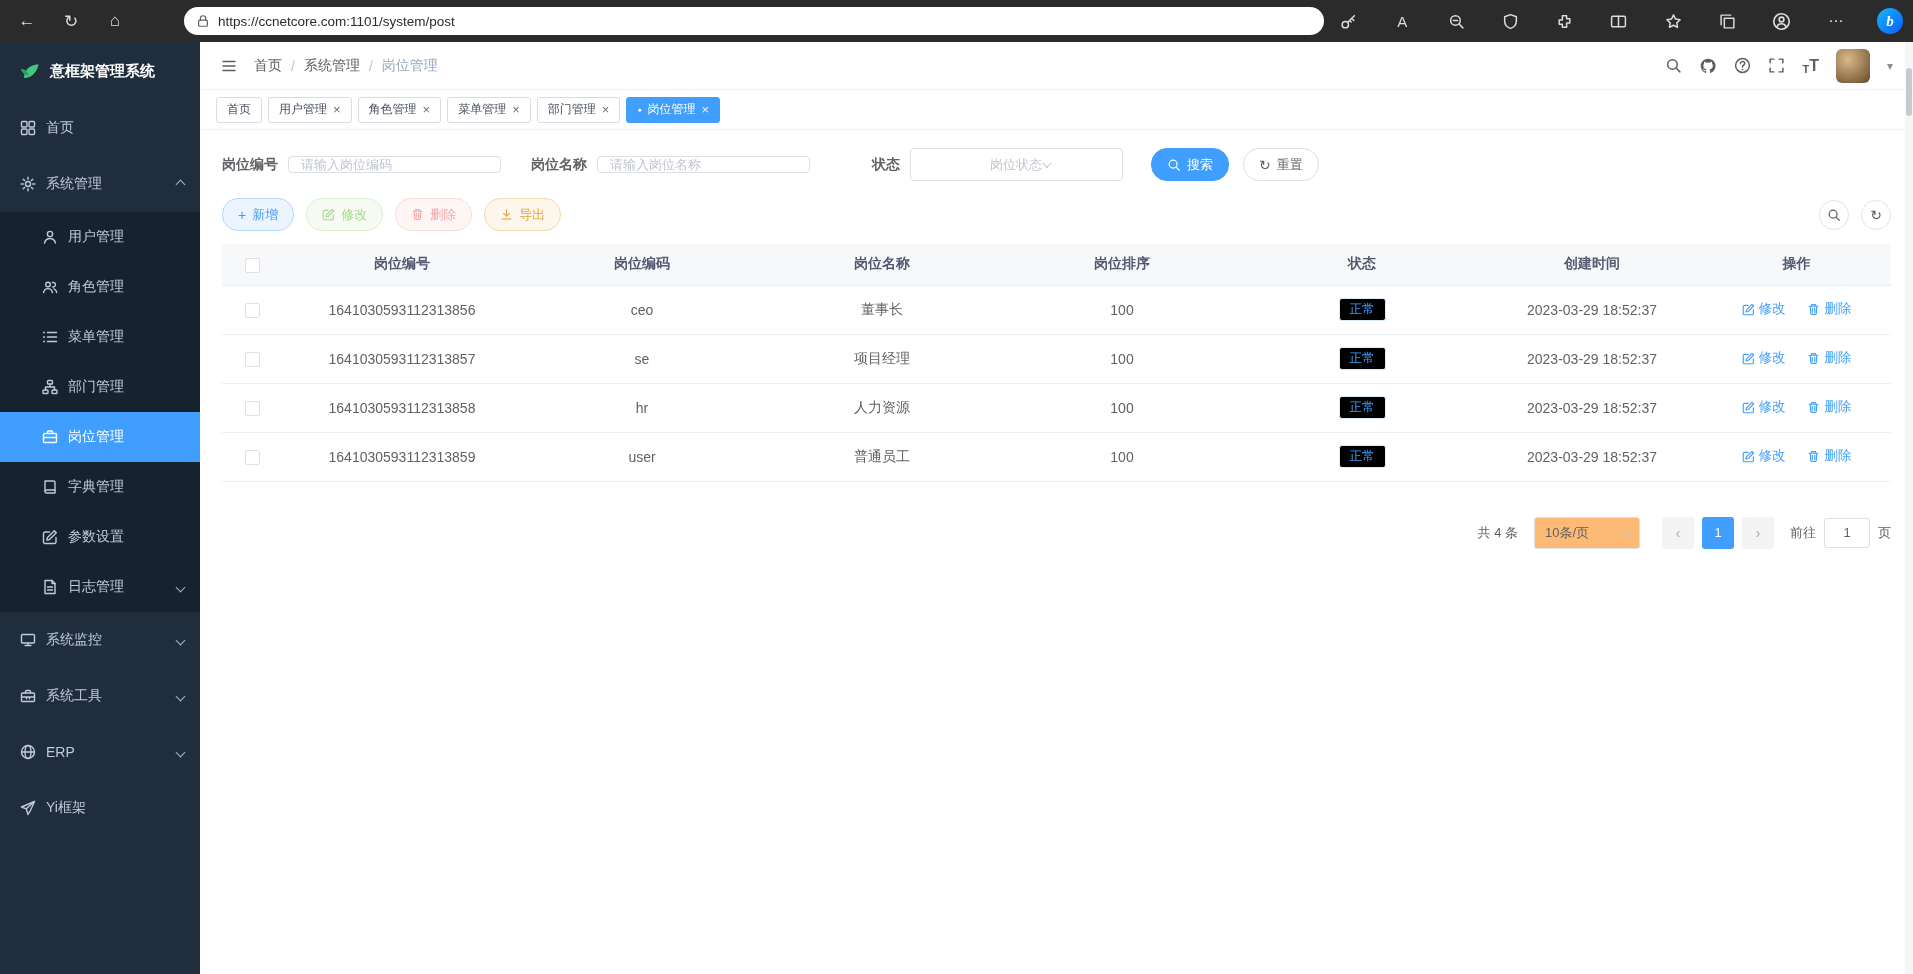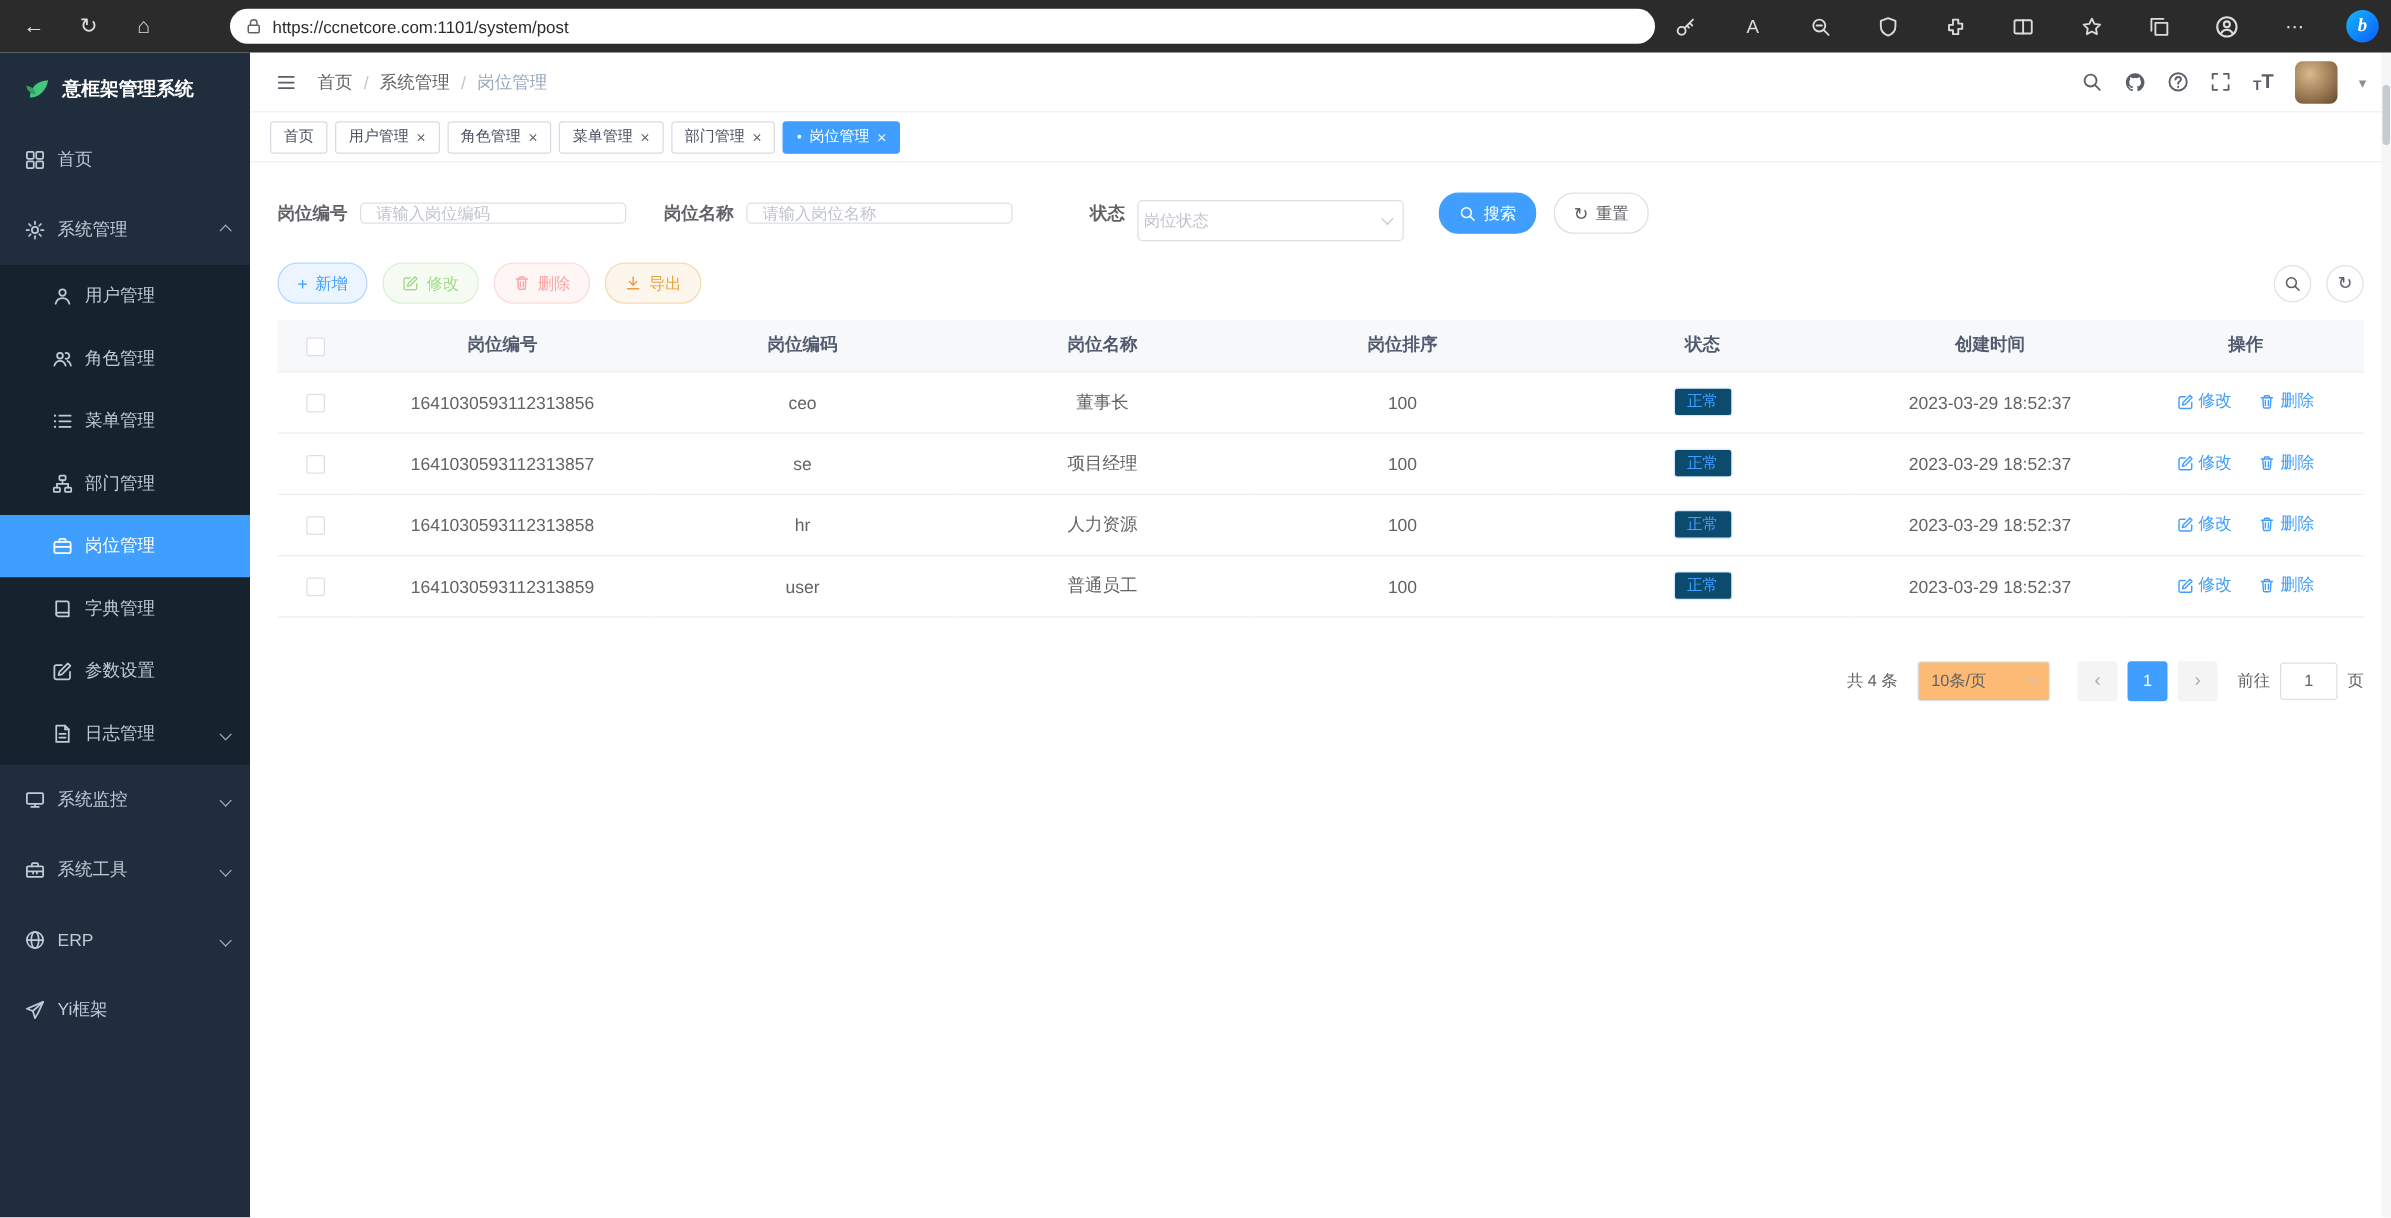--- a/index.html
+++ b/index.html
@@ -56,41 +56,41 @@
 
   
   .content { padding:18px 22px 0; }
 
   .filters { display:flex; align-items:center; margin-bottom:17px; font-size:14px; }
   .f-label { font-weight:bold; color:#606266; margin-right:10px; white-space:nowrap; }
   .f-input { width:213px; height:17px; border:1px solid #dcdfe6; border-radius:4px; padding:0 12px; font-size:13px; color:#606266; outline:none; font-family:inherit; }
   .f-input::placeholder { color:#c0c4cc; }
   .f-gap { width:30px; }
   .f-gap-lg { width:62px; }
-  .f-select { width:213px; height:33px; border:1px solid #dcdfe6; border-radius:4px; padding:0 10px 0 4px; display:flex; align-items:center; justify-content:space-between; cursor:pointer; background:#fff;margin-top:12px; }
+  .f-select { width:213px; height:33px; border:1px solid #dcdfe6; border-radius:4px; padding:0 10px 0 16px; display:flex; align-items:center; justify-content:center; cursor:pointer; background:#fff; }
   .sel-placeholder { color:#c0c4cc; font-size:13px; }
   .sel-chev { width:7px; height:7px; border-right:1.4px solid #c0c4cc; border-bottom:1.4px solid #c0c4cc; transform:rotate(45deg) translateY(-2px); }
   .btn { height:33px; border-radius:16px; display:inline-flex; align-items:center; gap:6px; padding:0 15px; font-size:13px; cursor:pointer; border:1px solid transparent; font-family:inherit; white-space:nowrap; }
   .btn-search { background:#409eff; border-color:#409eff; color:#fff; margin-left:28px; }
   .btn-reset { background:#fff; border-color:#dcdfe6; color:#606266; margin-left:14px; }
   .glyph { font-size:14px; line-height:1; }
 
   .toolbar { display:flex; align-items:center; gap:12px; margin-bottom:13px; }
   .btn-add { background:#ecf5ff; border-color:#b3d8ff; color:#409eff; }
   .btn-edit { background:#f0f9eb; border-color:#c2e7b0; color:#67c23a; opacity:.6; cursor:not-allowed; }
   .btn-del { background:#fef0f0; border-color:#fbc4c4; color:#f56c6c; opacity:.6; cursor:not-allowed; }
   .btn-export { background:#fdf6ec; border-color:#f5dab1; color:#e6a23c; }
   .toolbar-right { margin-left:auto; display:flex; align-items:center; gap:12px; }
   .circle-btn { width:30px; height:30px; border-radius:50%; border:1px solid #e0e3e9; display:flex; align-items:center; justify-content:center; color:#5a5e66; background:#fff; cursor:pointer; font-size:14px; }
 
   table.grid { width:100%; border-collapse:collapse; font-size:14px; color:#606266; table-layout:fixed; }
   .grid th { height:41px; background:#f7f8fa; color:#515a6e; font-weight:bold; border-bottom:1px solid #ebeef5; text-align:center; font-size:14px; }
   .grid td { height:49px; border-bottom:1px solid #ebeef5; text-align:center; }
   .cb { width:15px; height:15px; border:1px solid #dcdfe6; border-radius:2px; display:inline-block; background:#fff; cursor:pointer; vertical-align:middle; }
-  .tag { display:inline-block; padding:4px 10px; font-size:12.5px; line-height:1; color:#409eff; background:#0c4a6e; border:1px solid #d9ecff; border-radius:3px; }
+  .tag { display:inline-block; padding:4px 10px; font-size:12.5px; line-height:1; color:#409eff; background:#000000; border:1px solid #d9ecff; border-radius:3px; }
   .op-link { display:inline-flex; align-items:center; gap:4px; color:#409eff; font-size:13.5px; cursor:pointer; margin:0 9px; white-space:nowrap; }
 
   .pagination { display:flex; align-items:center; justify-content:flex-end; margin-top:35px; font-size:13px; color:#606266; }
   .pg-total { margin-right:16px; }
   .pg-size { width:106px; height:32px; border:1px solid #dcdfe6; border-radius:3px; display:flex; align-items:center; justify-content:space-between; padding:0 10px; cursor:pointer; margin-right:18px; background:#fdba74; }
   .pg-btn { width:32px; height:32px; border-radius:3px; background:#f4f4f5; color:#a8abb2; display:flex; align-items:center; justify-content:center; font-size:15px; cursor:pointer; margin:0 4px; }
   .pg-page { width:32px; height:32px; border-radius:3px; background:#409eff; color:#fff; display:flex; align-items:center; justify-content:center; font-size:13px; cursor:pointer; margin:0 4px; }
   .pg-goto { display:flex; align-items:center; gap:8px; margin-left:12px; }
   .pg-input { width:46px; height:30px; border:1px solid #dcdfe6; border-radius:3px; text-align:center; font-size:13px; color:#606266; outline:none; font-family:inherit; }
 

